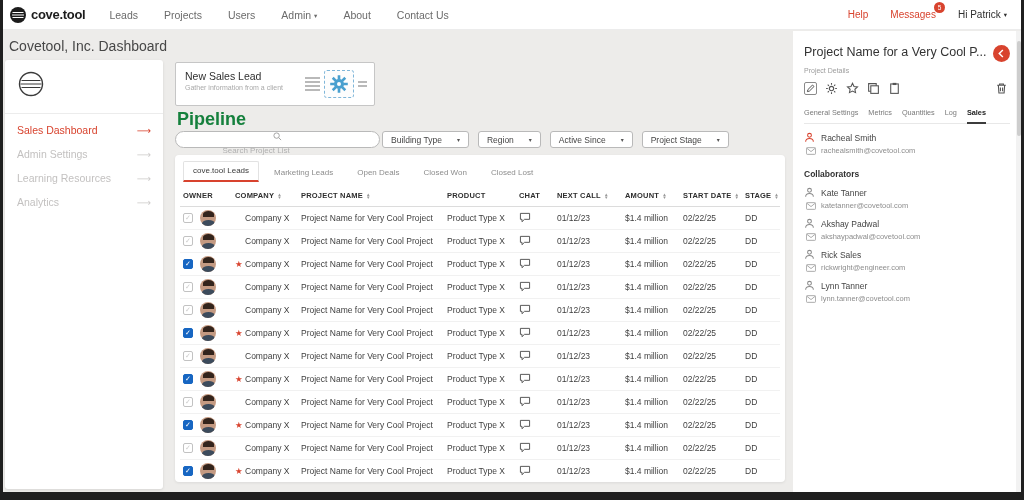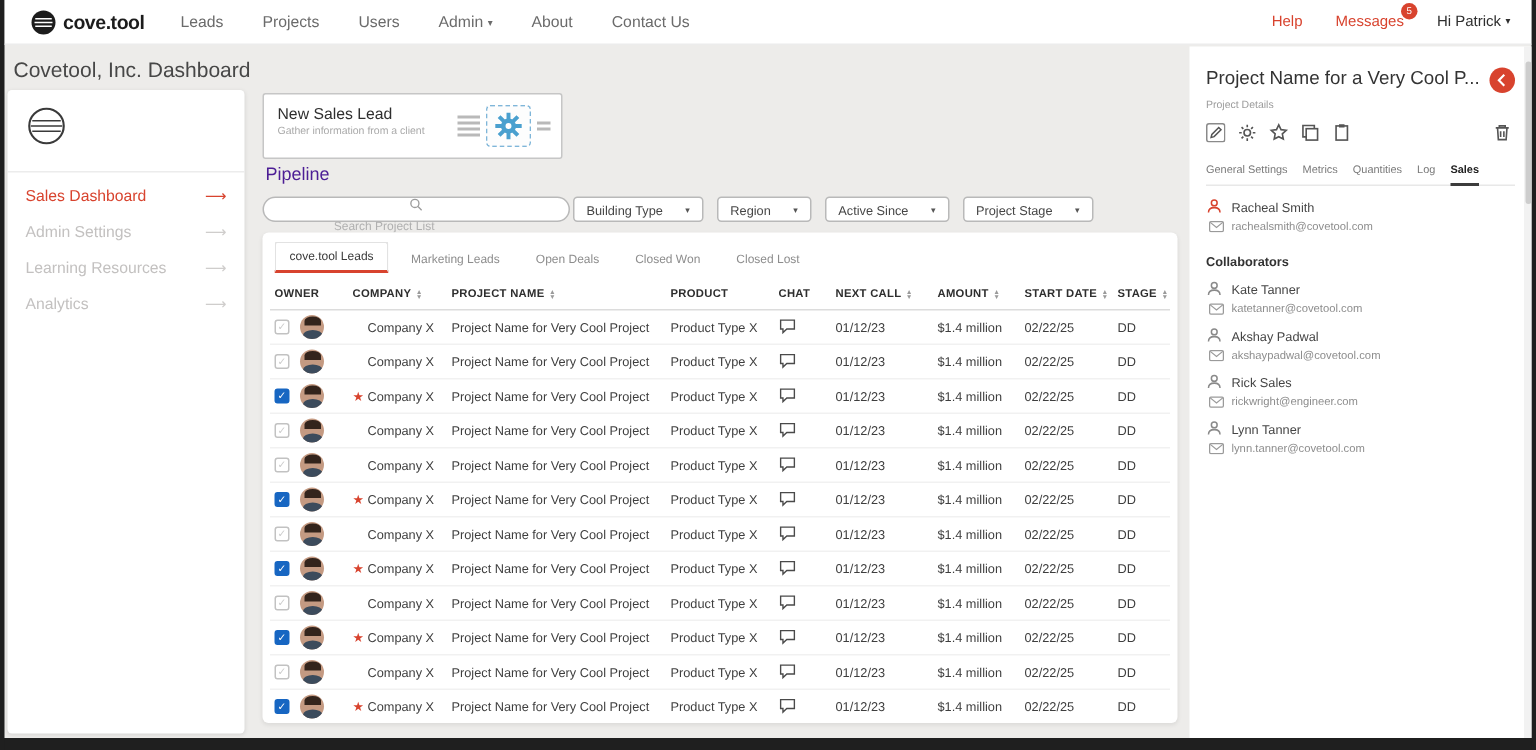--- a/index.html
+++ b/index.html
@@ -3,21 +3,21 @@
 <meta charset="utf-8">
 <style>
   *{margin:0;padding:0;box-sizing:border-box;}
   html,body{width:1024px;height:500px;}
   body{font-family:"Liberation Sans",sans-serif;background:#1f1f1f;}
   .window{position:relative;width:1024px;height:500px;background:#edecea;overflow:hidden;
     border-left:3px solid #1f1f1f;border-right:3px solid #1f1f1f;border-bottom:8px solid #1f1f1f;}
 
   
   .topnav{position:absolute;top:0;left:0;right:0;height:30px;background:#fff;display:flex;align-items:center;
-    padding:0 14px 0 17px;border-bottom:1px solid #ececec;z-index:5;}
+    padding:0 14px 0 6px;border-bottom:1px solid #ececec;z-index:5;}
   .brand{display:flex;align-items:center;gap:4px;cursor:pointer;}
   .brand-text{font-weight:bold;font-size:13px;color:#1c1c1c;letter-spacing:-0.3px;}
   .nav-links{display:flex;gap:26px;margin-left:24px;}
   .nav-link{font-size:10.5px;color:#6b6b6b;cursor:pointer;white-space:nowrap;}
   .nav-right{margin-left:auto;display:flex;align-items:center;gap:22px;}
   .link-red{color:#d8432e;font-size:10px;cursor:pointer;position:relative;white-space:nowrap;}
   .badge{position:absolute;top:-7px;right:-9px;background:#d8432e;color:#fff;border-radius:50%;
     width:11px;height:11px;font-size:6.5px;display:flex;align-items:center;justify-content:center;}
   .user-menu{font-size:10px;color:#2f2f2f;cursor:pointer;white-space:nowrap;}
   .caret{font-size:6.5px;color:inherit;margin-left:3px;vertical-align:1px;}
@@ -40,21 +40,21 @@
   .newlead-card{position:absolute;left:172px;top:62px;width:200px;height:44px;background:#fff;
     border:1px solid #c6c6c6;border-radius:2px;display:flex;justify-content:space-between;cursor:pointer;}
   .nl-text{padding:7px 0 0 9px;}
   .nl-title{font-size:10.5px;color:#2f2f2f;}
   .nl-sub{font-size:7px;color:#a9a9a9;margin-top:2px;}
   .nl-illustration{display:flex;align-items:center;gap:4px;padding-right:7px;}
   .nl-lines span{display:block;width:15px;height:1.5px;background:#b9b9b9;margin:2.5px 0;}
   .nl-gearbox{border:1.5px dashed #7fb6d9;border-radius:3px;padding:2px 3px;display:flex;align-items:center;background:#fdfdfd;}
 
   
-  .pipeline-title{position:absolute;left:174px;top:109px;font-size:12px;font-weight:normal;color:#4c1d95;}
+  .pipeline-title{position:absolute;left:174px;top:109px;font-size:18px;font-weight:bold;color:#15803d;}
   .search-box{position:absolute;left:172px;top:131px;width:205px;height:17px;background:#fff;border:1px solid #b9b9b9;
     border-radius:9px;display:flex;align-items:center;padding:0 8px;gap:5px;flex-direction:column;}
   .search-box input{border:none;outline:none;flex:1;font-size:8px;color:#333;background:transparent;font-family:inherit;}
   .search-box input::placeholder{color:#b0b0b0;}
   .filters{position:absolute;left:379px;top:131px;display:flex;gap:9px;}
   .filter-pill{height:17px;background:#fff;border:1px solid #b9b9b9;border-radius:3px;display:flex;align-items:center;
     gap:12px;padding:0 8px;font-size:8.5px;color:#454545;cursor:pointer;white-space:nowrap;}
   .filter-pill .caret{font-size:6px;color:#555;}
 
   

